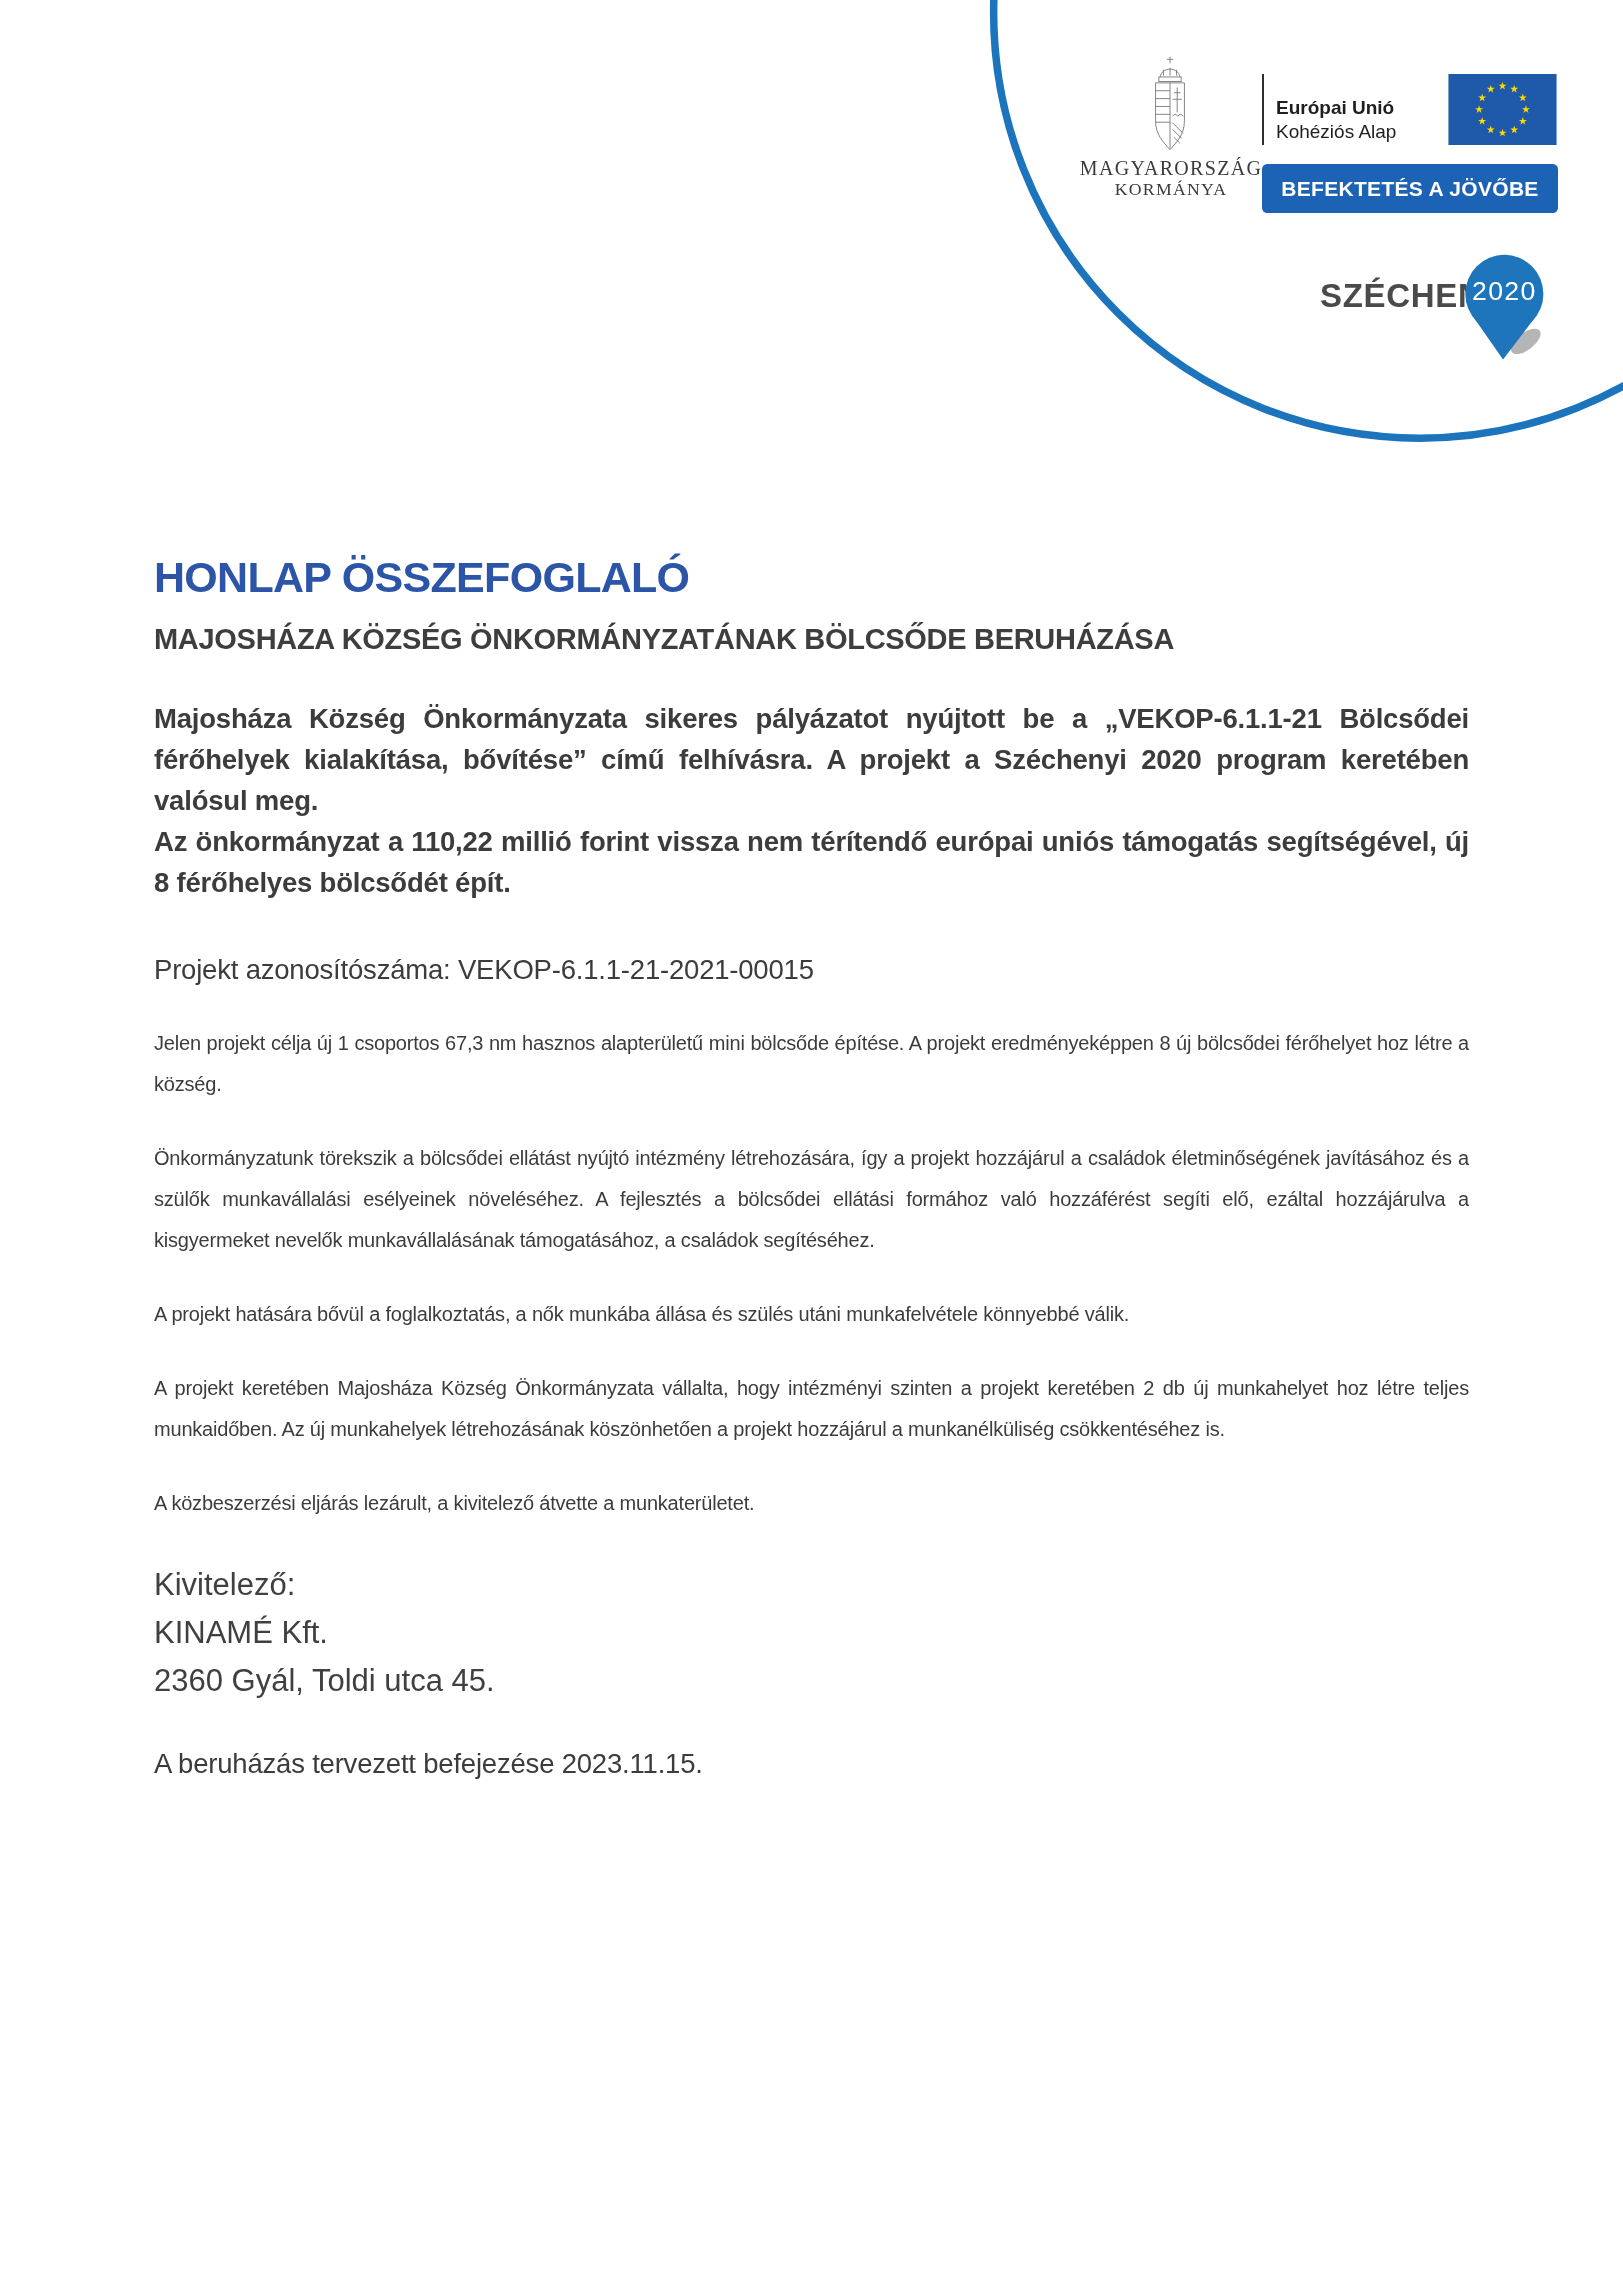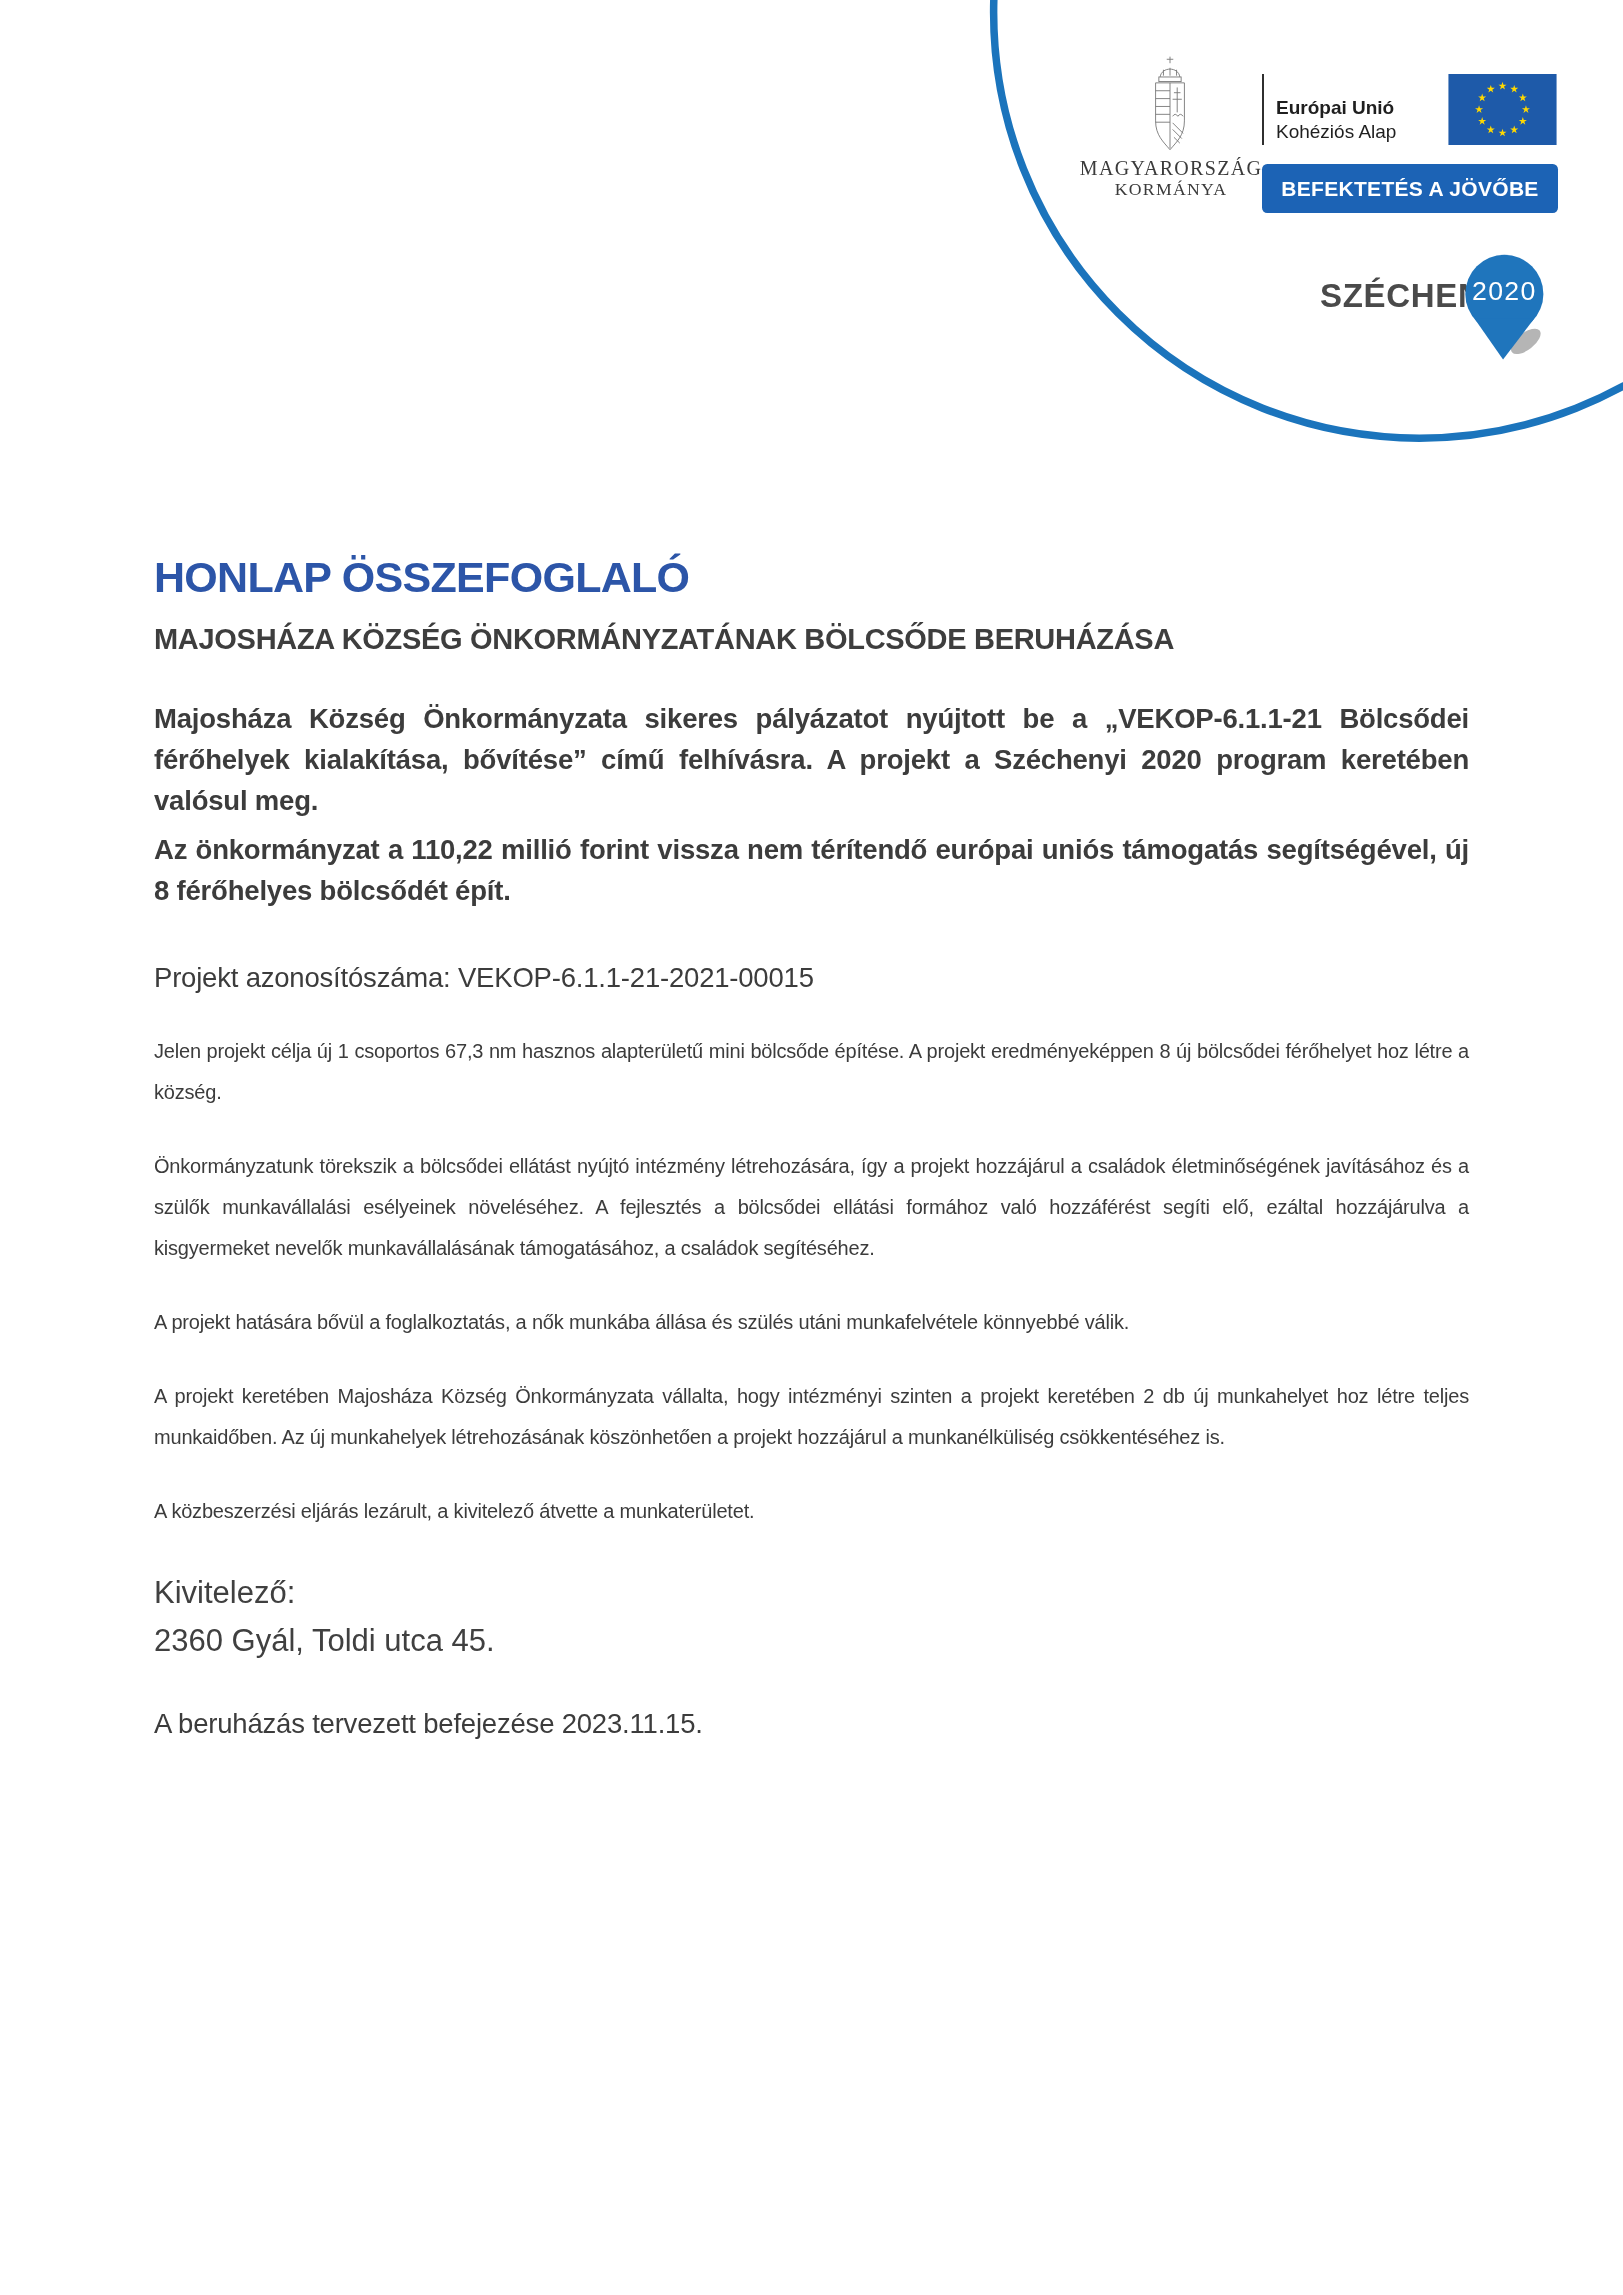--- a/index.html
+++ b/index.html
@@ -42,21 +42,21 @@
   .doc-title{
     margin:0;font-size:43px;font-weight:bold;color:#2C55A8;
     letter-spacing:-0.7px;line-height:48px;white-space:nowrap;
   }
   .doc-subtitle{
     margin:22px 0 0 0;font-size:29px;font-weight:bold;color:#3E3E3E;
     letter-spacing:-0.3px;line-height:33px;white-space:nowrap;
   }
   .lead{margin:42px 0 0 0;font-size:27.5px;font-weight:bold;line-height:41px;
         text-align:justify;letter-spacing:-0.2px;}
-  .lead + .lead{margin-top:8px;}
+  .lead + .lead{margin-top:0;}
   .projid{margin:46px 0 0 0;font-size:27.5px;line-height:41px;letter-spacing:-0.2px;}
   .para{margin:33px 0 0 0;font-size:20px;line-height:41px;text-align:justify;letter-spacing:-0.2px;}
   .contractor{margin:37px 0 0 0;font-size:31px;line-height:48px;color:#404040;}
   .completion{margin:38px 0 0 0;font-size:27.5px;line-height:41px;letter-spacing:-0.2px;}
 </style>
 </head>
 <body>
 
 <div class="page">
 
@@ -138,20 +138,21 @@
     <p class="projid">Projekt azonosítószáma: VEKOP-6.1.1-21-2021-00015</p>
 
     <p class="para">Jelen projekt célja új 1 csoportos 67,3 nm hasznos alapterületű mini bölcsőde építése. A projekt eredményeképpen 8 új bölcsődei férőhelyet hoz létre a község.</p>
     <p class="para">Önkormányzatunk törekszik a bölcsődei ellátást nyújtó intézmény létrehozására, így a projekt hozzájárul a családok életminőségének javításához és a szülők munkavállalási esélyeinek növeléséhez. A fejlesztés a bölcsődei ellátási formához való hozzáférést segíti elő, ezáltal hozzájárulva a kisgyermeket nevelők munkavállalásának támogatásához, a családok segítéséhez.</p>
     <p class="para">A projekt hatására bővül a foglalkoztatás, a nők munkába állása és szülés utáni munkafelvétele könnyebbé válik.</p>
     <p class="para">A projekt keretében Majosháza Község Önkormányzata vállalta, hogy intézményi szinten a projekt keretében 2 db új munkahelyet hoz létre teljes munkaidőben. Az új munkahelyek létrehozásának köszönhetően a projekt hozzájárul a munkanélküliség csökkentéséhez is.</p>
     <p class="para">A közbeszerzési eljárás lezárult, a kivitelező átvette a munkaterületet.</p>
 
     <div class="contractor">
       <div>Kivitelező:</div>
+      <div>KINAMÉ Kft.</div>
       <div>2360 Gyál, Toldi utca 45.</div>
     </div>
 
     <p class="completion">A beruházás tervezett befejezése 2023.11.15.</p>
   </div>
 
 </div>
 
 
 </body></html>

